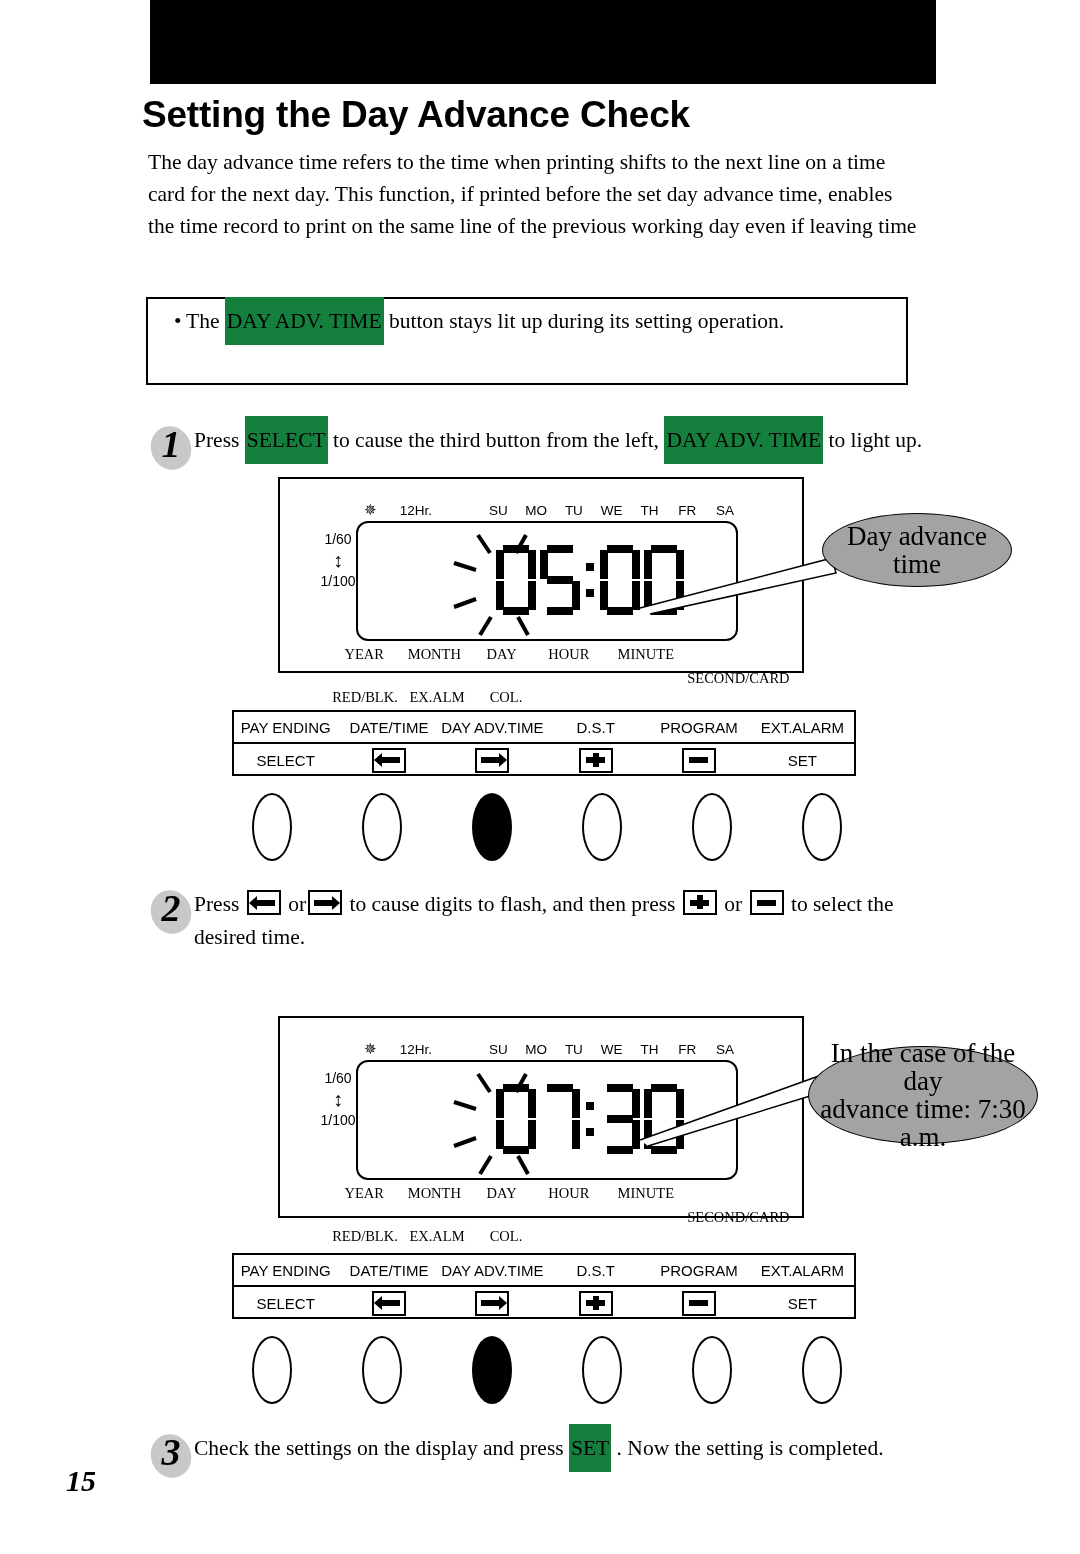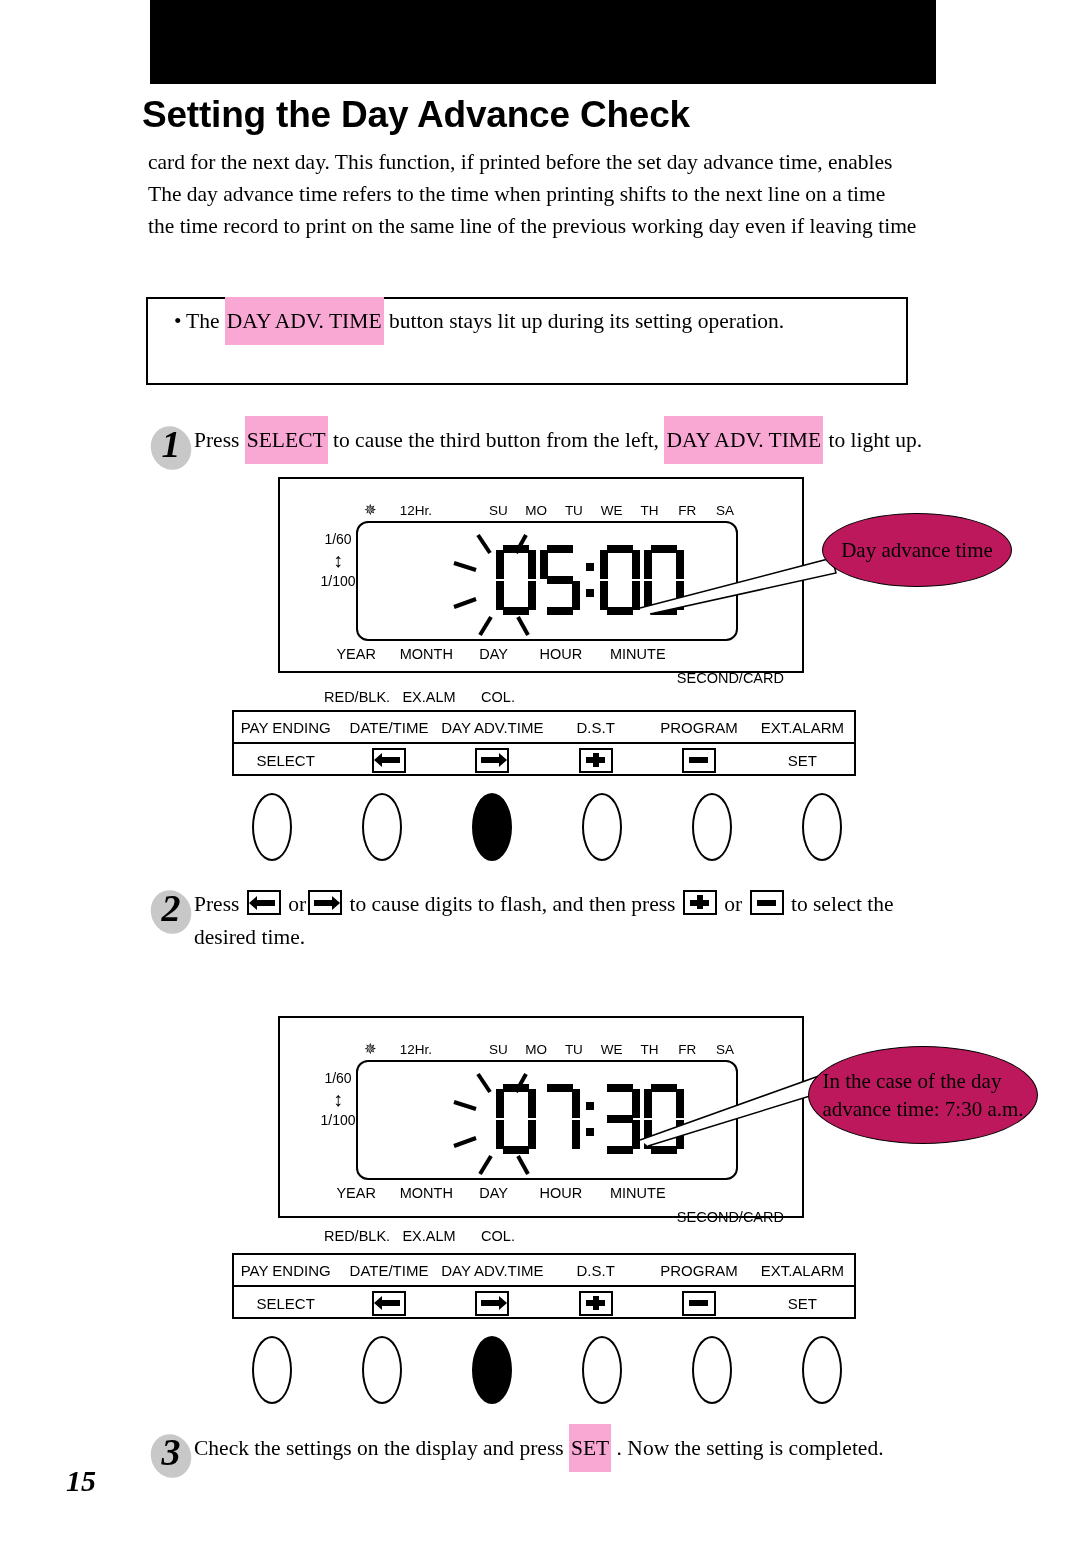--- a/index.html
+++ b/index.html
@@ -57,21 +57,21 @@
     box-sizing: border-box;
   }
   .note-line {
     font-size: 21.5px;
     line-height: 33px;
     padding-left: 26px;
     white-space: nowrap;
   }
   .bullet { display: inline-block; width: 12px; }
   .kbd {
-    background: #f9a8d4;
+    background: #15803d;
     padding: 12px 2px;
   }
 
   
   .step {
     position: absolute;
     font-size: 21.5px;
     line-height: 33px;
   }
   .step-num {
@@ -187,23 +187,23 @@
     position: absolute;
     left: 76px; top: 42px;
     width: 382px; height: 120px;
     border: 2px solid #000;
     border-radius: 12px;
     box-sizing: border-box;
   }
 
   .lcd-bottom {
     position: absolute;
-    left: 44px; top: 166px;
+    left: 52px; top: 166px;
     width: 460px;
-    font-family: Liberation Sans, sans-serif;
+    font-family: Liberation Serif, serif;
     font-size: 14.5px;
     line-height: 19px;
   }
   .lcd-bottom .r {
     display: flex;
   }
   .lcd-bottom .c1 { width: 66px; text-align: center; }
   .lcd-bottom .c2 { width: 78px; text-align: center; }
   .lcd-bottom .c3 { width: 60px; text-align: center; }
   .lcd-bottom .c4 { width: 78px; text-align: center; }
@@ -251,26 +251,26 @@
   .colon .b2 { top: 44px; }
 
   
   .flash { position: absolute; }
 
   
   .bubble {
     position: absolute;
     border: 1.5px solid #000;
     border-radius: 50%;
-    background: #be185d;
+    background: #a3a3a3;
     display: flex;
     align-items: center;
     justify-content: center;
-    text-align: left;
-    font-size: 21px;
+    text-align: center;
+    font-size: 27px;
     line-height: 28px;
   }
   .leader {
     position: absolute;
     overflow: visible;
   }
 
   
   .btn-strip {
     position: absolute;
@@ -320,22 +320,22 @@
   }
 </style>
 </head>
 <body>
 
 <div class="top-bar"></div>
 
 <div class="page-title">Setting the Day Advance Check</div>
 
 <div class="intro">
+  <div>The day advance time refers to the time when printing shifts to the next line on a time</div>
   <div>card for the next day.  This function, if printed before the set day advance time, enables</div>
-  <div>The day advance time refers to the time when printing shifts to the next line on a time</div>
   <div>the time record to print on the same line of the previous working day even if leaving time</div>
 </div>
 
 <div class="note-box">
   <div class="note-line">
     <span class="bullet">•</span><span>The </span><span class="kbd">DAY ADV. TIME</span><span> button stays lit up during its setting operation.</span>
   </div>
 </div>
 
 <div class="step" style="left:148px; top:424px; width:800px;">

